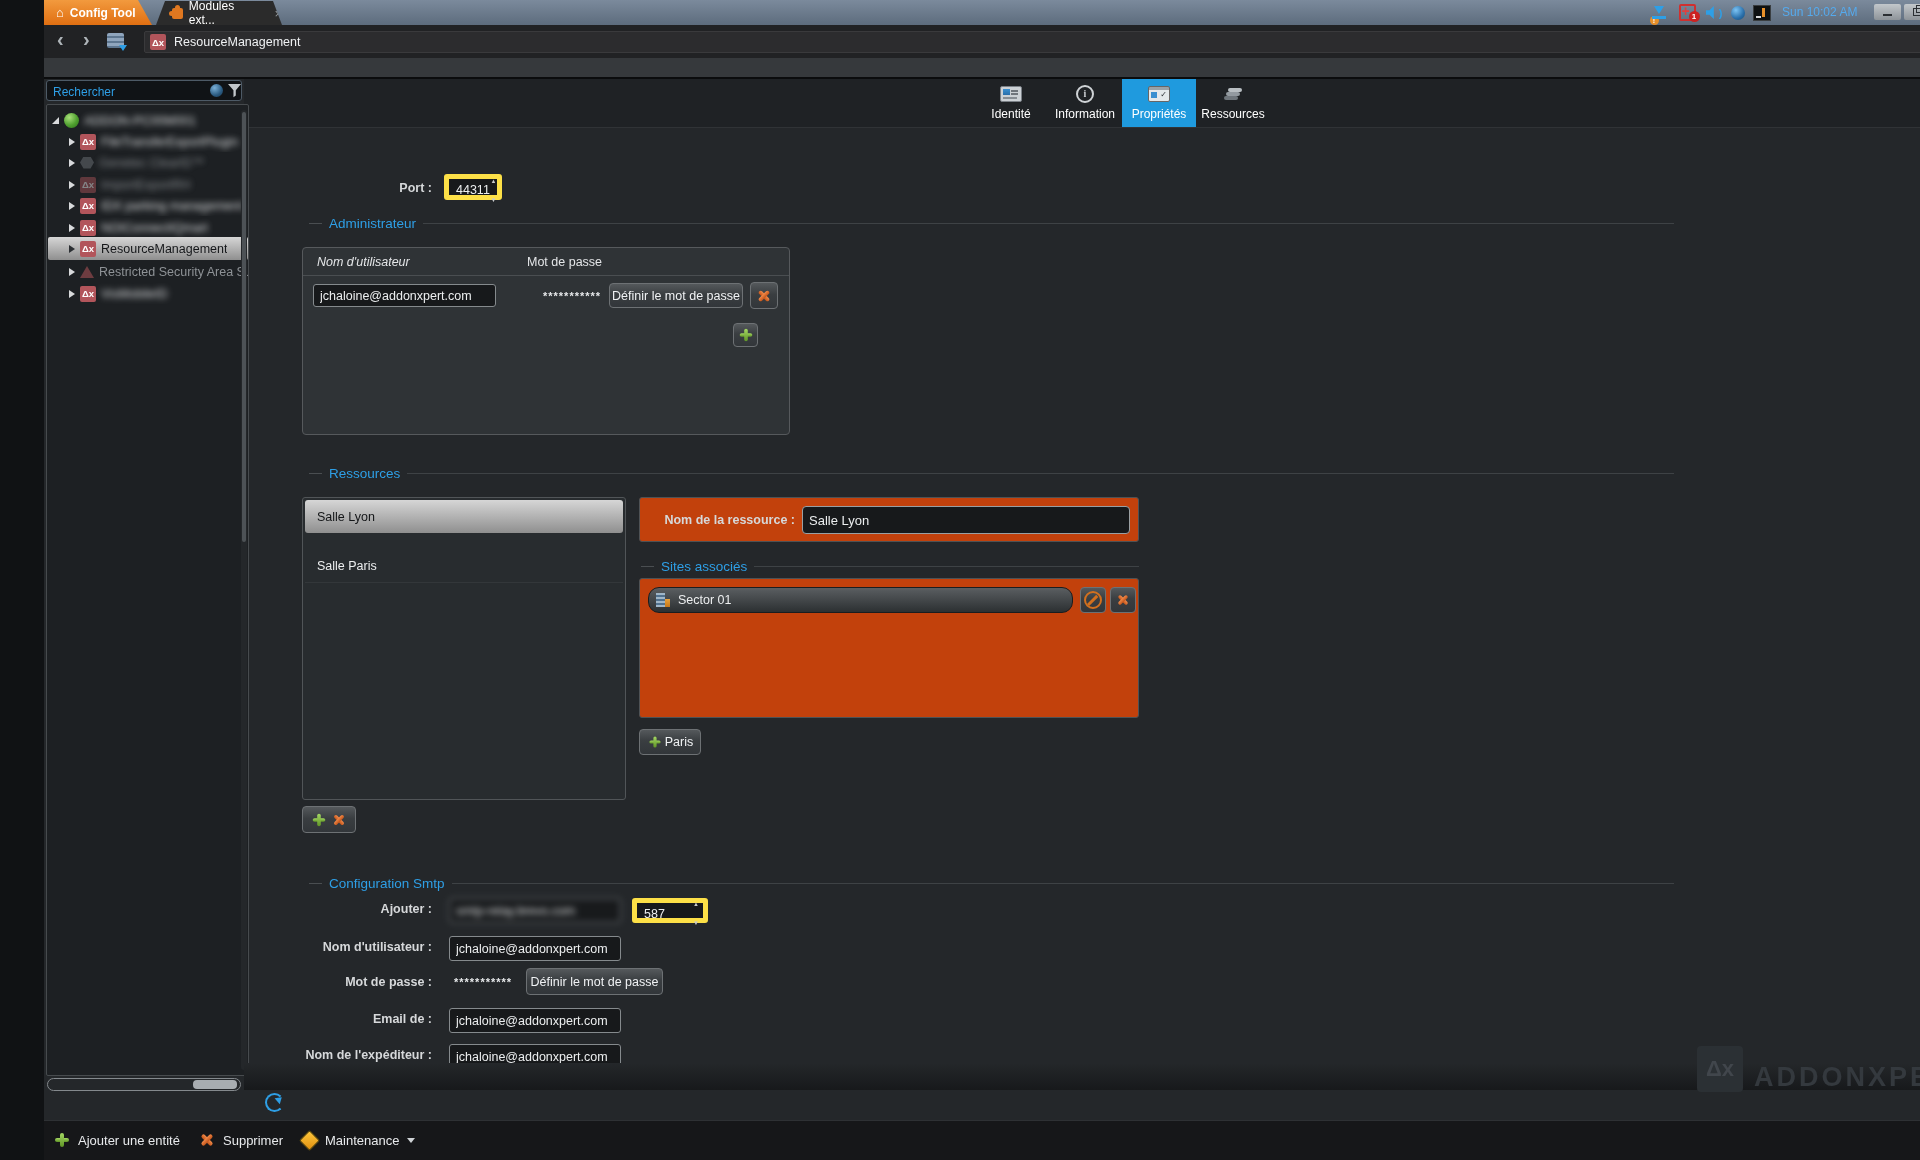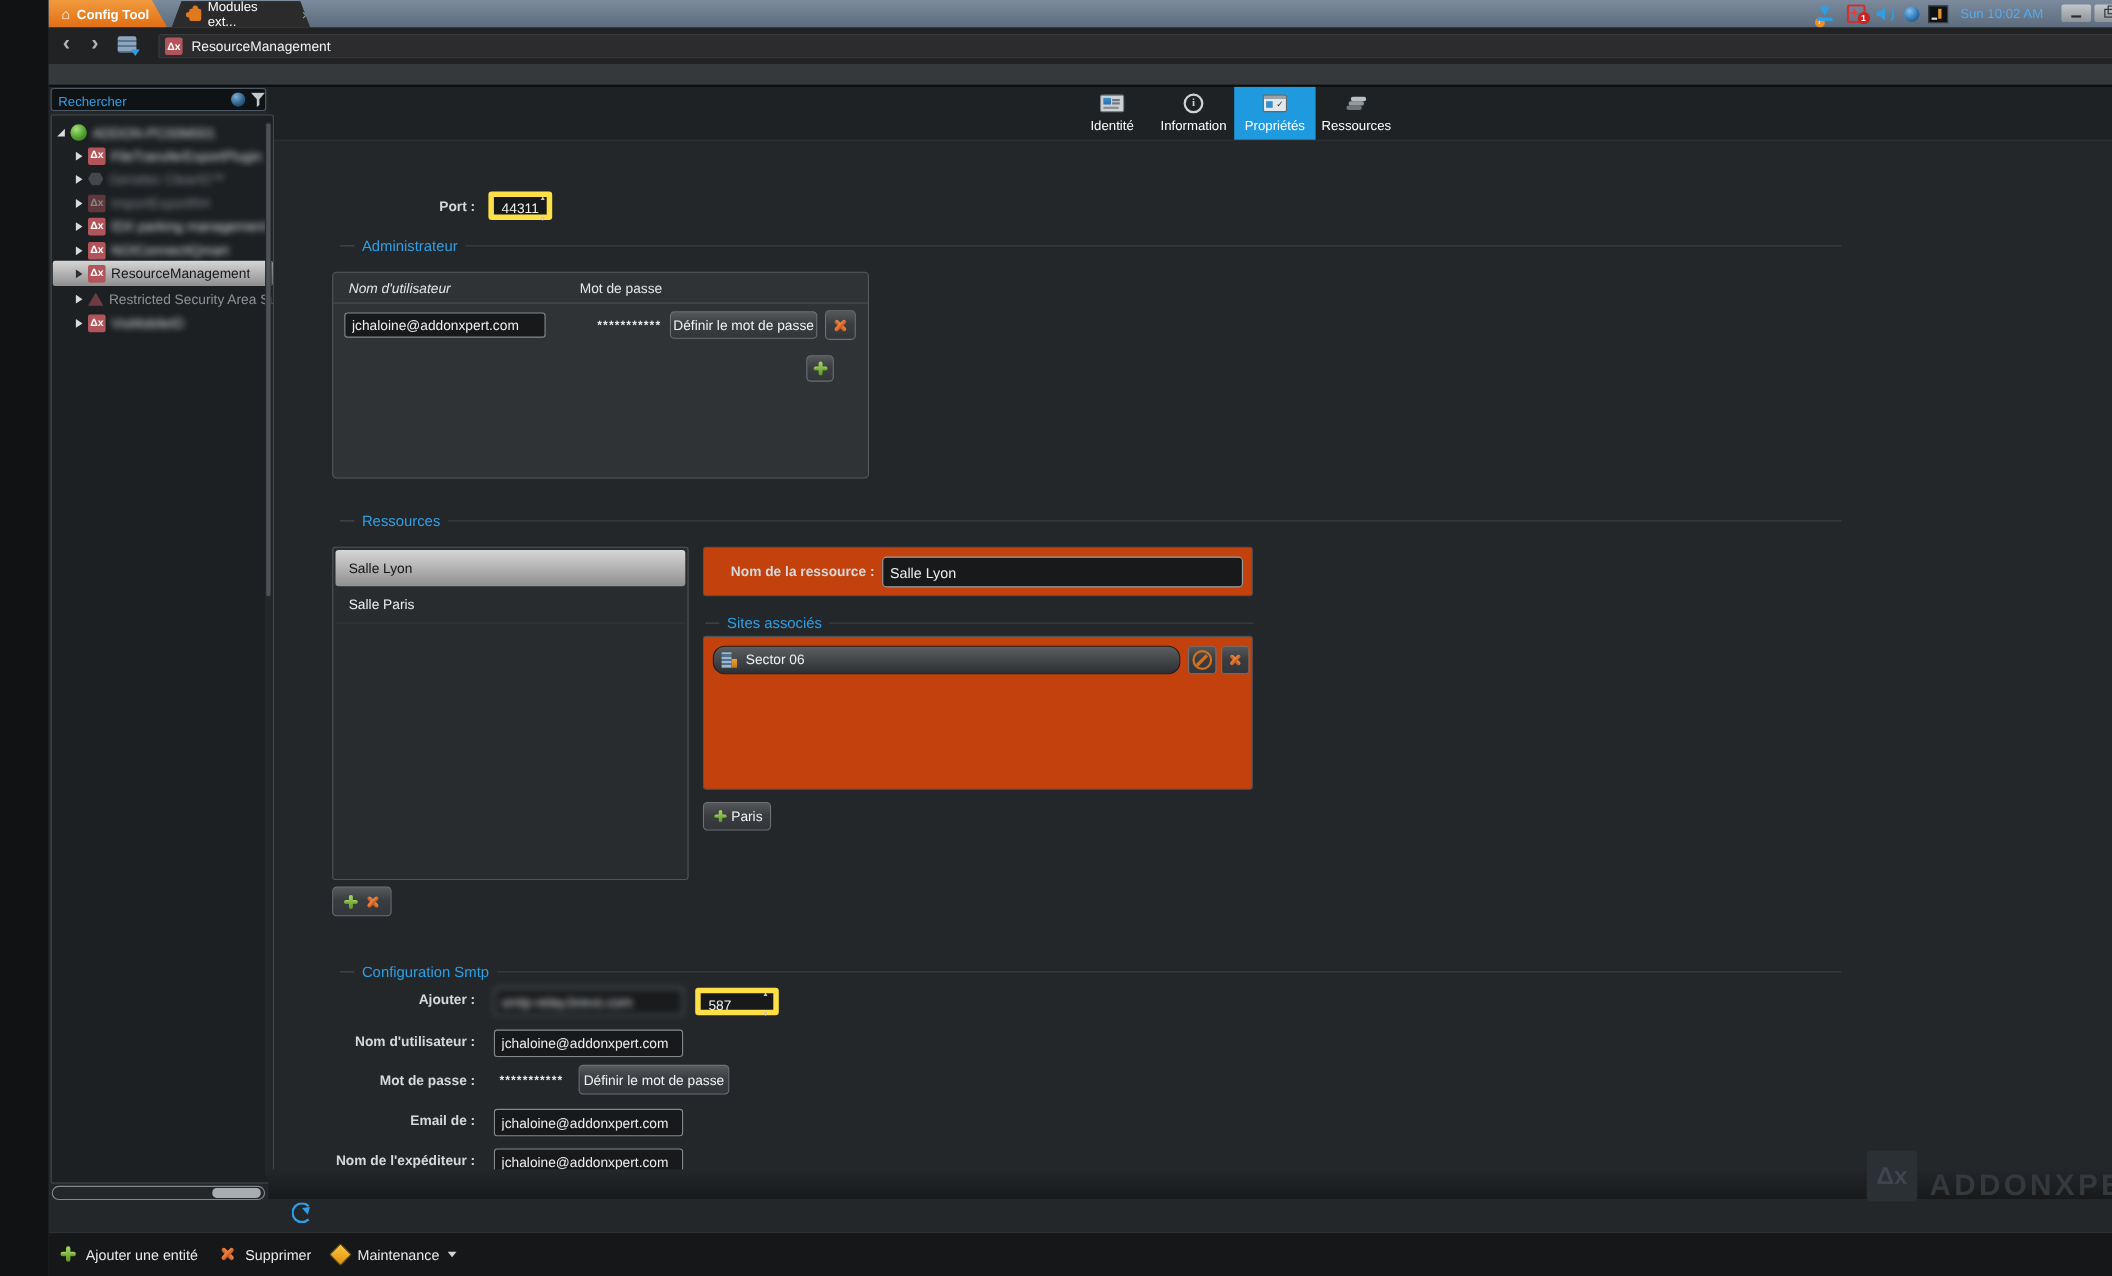--- a/index.html
+++ b/index.html
@@ -315,21 +315,21 @@
 
   <div class="abs sec" style="left:265px;top:465px;width:1365px;">
     <span class="dash"></span>
     <span class="t">Ressources</span>
     <span class="ln"></span>
   </div>
   <div class="abs listpanel" style="left:258px;top:497px;width:324px;height:303px;">
     <div class="litem sel" style="top:2px;">
       <span>Salle Lyon</span>
     </div>
-    <div class="litem" style="top:36px;">
+    <div class="litem" style="top:52px;">
       <span>Salle Paris</span>
     </div>
   </div>
   <div class="abs btn" style="left:258px;top:806px;width:54px;height:27px;gap:4px;">
     <span class="pgl" style="transform:scale(.9);"></span>
     <span class="xgl" style="transform:scale(.9);"></span>
   </div>
 
   <div class="abs gpanel" style="left:595px;top:497px;width:500px;height:45px;">
     <span class="abs lbl" style="left:10px;top:15px;width:145px;">Nom de la ressource :</span>
@@ -337,21 +337,21 @@
   </div>
 
   <div class="abs sec" style="left:597px;top:558px;width:498px;">
     <span class="dash"></span>
     <span class="t">Sites associés</span>
     <span class="ln"></span>
   </div>
   <div class="abs gpanel" style="left:595px;top:578px;width:500px;height:140px;">
     <div class="abs secfield" style="left:8px;top:8px;width:425px;height:26px;">
       <span class="bld"></span>
-      <span>Sector 06</span>
+      <span>Sector 01</span>
     </div>
     <div class="abs btn" style="left:440px;top:8px;width:26px;height:26px;">
       <span class="slash"></span>
     </div>
     <div class="abs btn" style="left:470px;top:8px;width:26px;height:26px;">
       <span class="xgl" style="transform:scale(.85);"></span>
     </div>
   </div>
   <div class="abs btn" style="left:595px;top:729px;width:62px;height:26px;">
     <span class="pgl" style="transform:scale(.8);margin-right:-3px;"></span>

